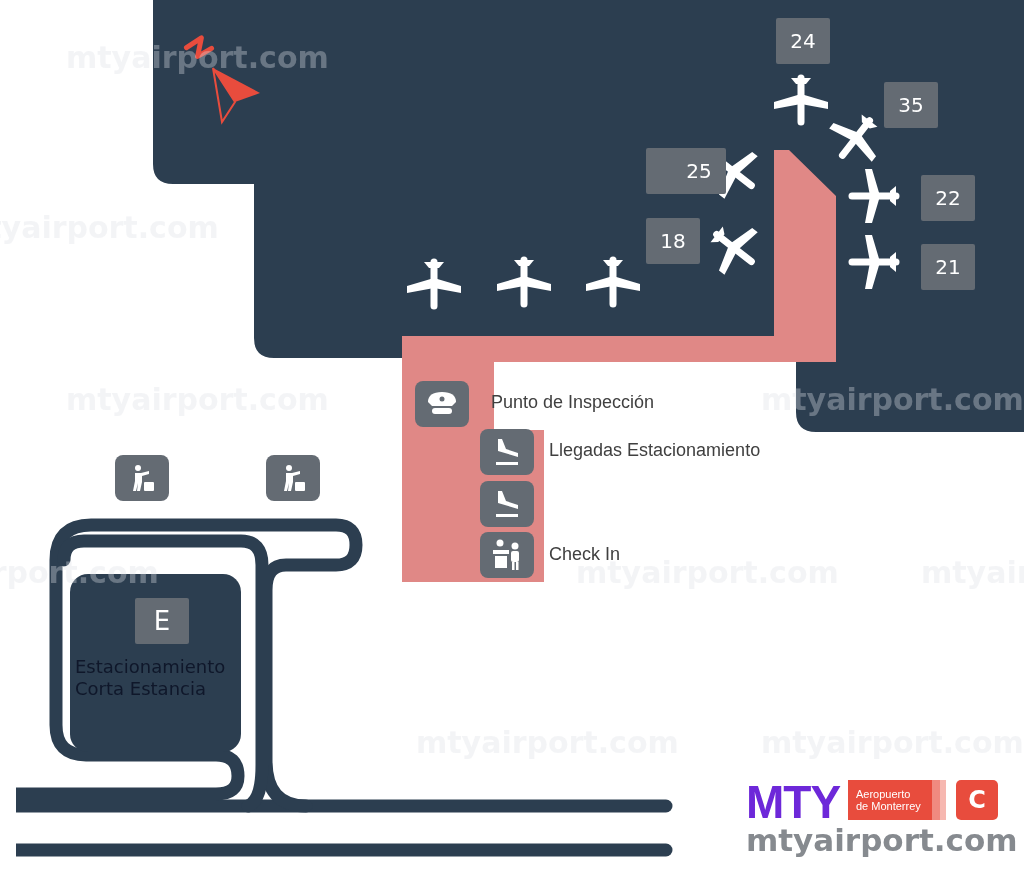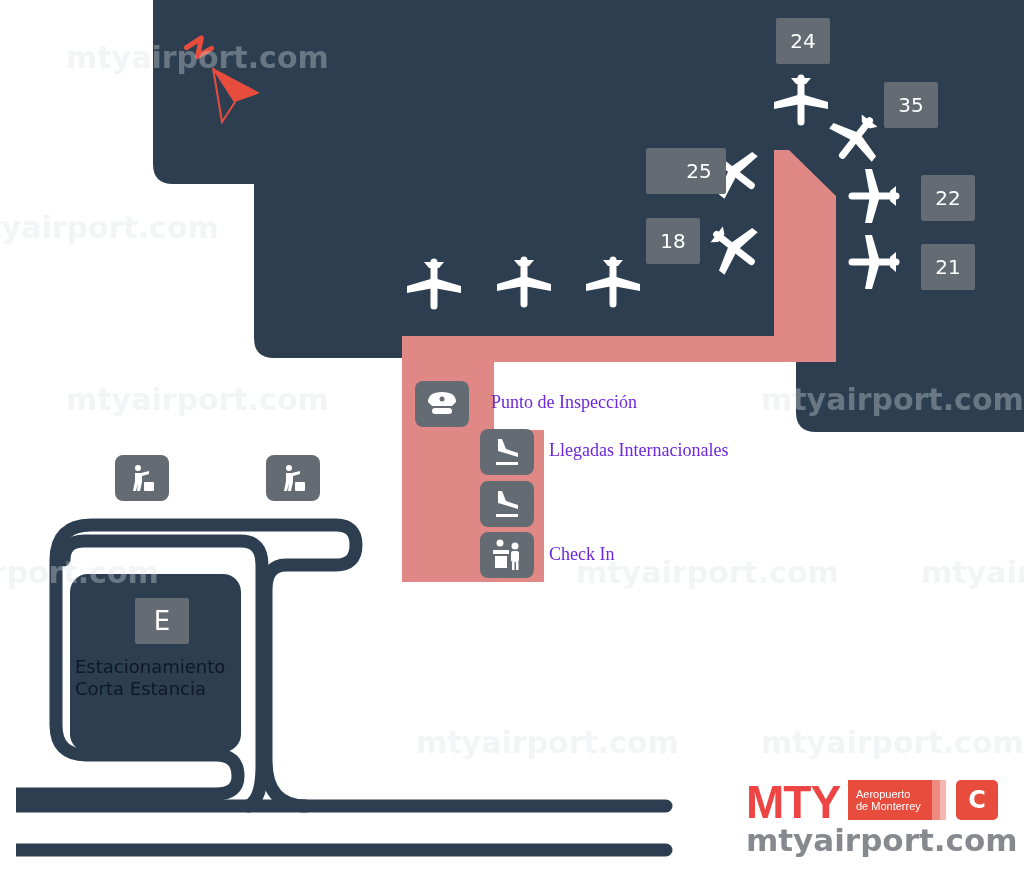--- a/index.html
+++ b/index.html
@@ -3,23 +3,23 @@
 <meta charset="utf-8">
 <style>
   html, body { margin:0; padding:0; }
   body { width:1024px; height:896px; background:#ffffff; position:relative; overflow:hidden; font-family:"Liberation Sans", sans-serif; }
   .stage { position:absolute; left:16px; top:0; width:1024px; height:860px; }
   svg.map { position:absolute; left:0; top:0; }
   .wm { position:absolute; font-family:"DejaVu Sans", sans-serif; font-weight:bold; font-size:30px; color:rgba(220,224,230,0.35); white-space:nowrap; pointer-events:none; }
   .gate { position:absolute; background:#646b73; color:#ffffff; font-family:"DejaVu Sans", sans-serif; font-size:20px; border-radius:2px; display:flex; align-items:center; justify-content:center; }
   .gate.big { font-size:24px; font-weight:bold; }
   .iconbox { position:absolute; width:54px; height:46px; background:#646b73; border-radius:8px; display:flex; align-items:center; justify-content:center; }
-  .label { position:absolute; font-family:Liberation Serif, serif; font-size:18px; color:#6d28d9; white-space:nowrap; }
+  .label { position:absolute; font-family:Liberation Sans, sans-serif; font-size:18px; color:#404040; white-space:nowrap; }
   .plabel { position:absolute; font-family:"DejaVu Sans", sans-serif; font-size:18px; color:#0f172a; line-height:21px; white-space:nowrap; }
-  .logo-mty { position:absolute; left:730px; top:778px; font-family:"Liberation Sans", sans-serif; font-weight:bold; font-size:46px; color:#ef4444; letter-spacing:-1px; line-height:48px; }
+  .logo-mty { position:absolute; left:730px; top:778px; font-family:"Liberation Sans", sans-serif; font-weight:bold; font-size:46px; color:#6d28d9; letter-spacing:-1px; line-height:48px; }
   .logo-box { position:absolute; left:832px; top:780px; width:96px; height:40px; background:#e84c3d; color:#fff; font-family:"Liberation Sans", sans-serif; font-size:11px; line-height:12px; padding:8px 0 8px 8px; box-sizing:border-box; }
   .logo-stripe1 { position:absolute; left:916px; top:780px; width:8px; height:40px; background:#f08a80; }
   .logo-stripe2 { position:absolute; left:924px; top:780px; width:6px; height:40px; background:#f6b7b0; }
   .logo-c { position:absolute; left:940px; top:780px; width:42px; height:40px; background:#e84c3d; border-radius:5px; color:#fff; font-family:"DejaVu Sans", sans-serif; font-size:24px; font-weight:bold; display:flex; align-items:center; justify-content:center; }
   .logo-url { position:absolute; left:730px; top:822px; font-family:"DejaVu Sans", sans-serif; font-size:31px; font-weight:bold; color:#868a8f; white-space:nowrap; }
 </style>
 </head>
 <body>
 
 <div class="stage">
@@ -91,21 +91,21 @@
       </svg>
   </div>
   <div class="label" style="left:475px;top:392px;">Punto de Inspección</div>
 
   <div class="iconbox" style="left:464px;top:429px;">
     <svg width="30" height="30" viewBox="0 0 30 30">
         <path d="M6,2 L10,2 L14,12 L26,16 L26,20 L6,14 Z" fill="#fff"></path>
         <rect x="4" y="25" width="22" height="3" fill="#fff"></rect>
       </svg>
   </div>
-  <div class="label" style="left:533px;top:440px;">Llegadas Internacionales</div>
+  <div class="label" style="left:533px;top:440px;">Llegadas Estacionamiento</div>
 
   <div class="iconbox" style="left:464px;top:481px;">
     <svg width="30" height="30" viewBox="0 0 30 30">
         <path d="M6,2 L10,2 L14,12 L26,16 L26,20 L6,14 Z" fill="#fff"></path>
         <rect x="4" y="25" width="22" height="3" fill="#fff"></rect>
       </svg>
   </div>
 
   <div class="iconbox" style="left:464px;top:532px;">
     <svg width="34" height="34" viewBox="0 0 34 34">

